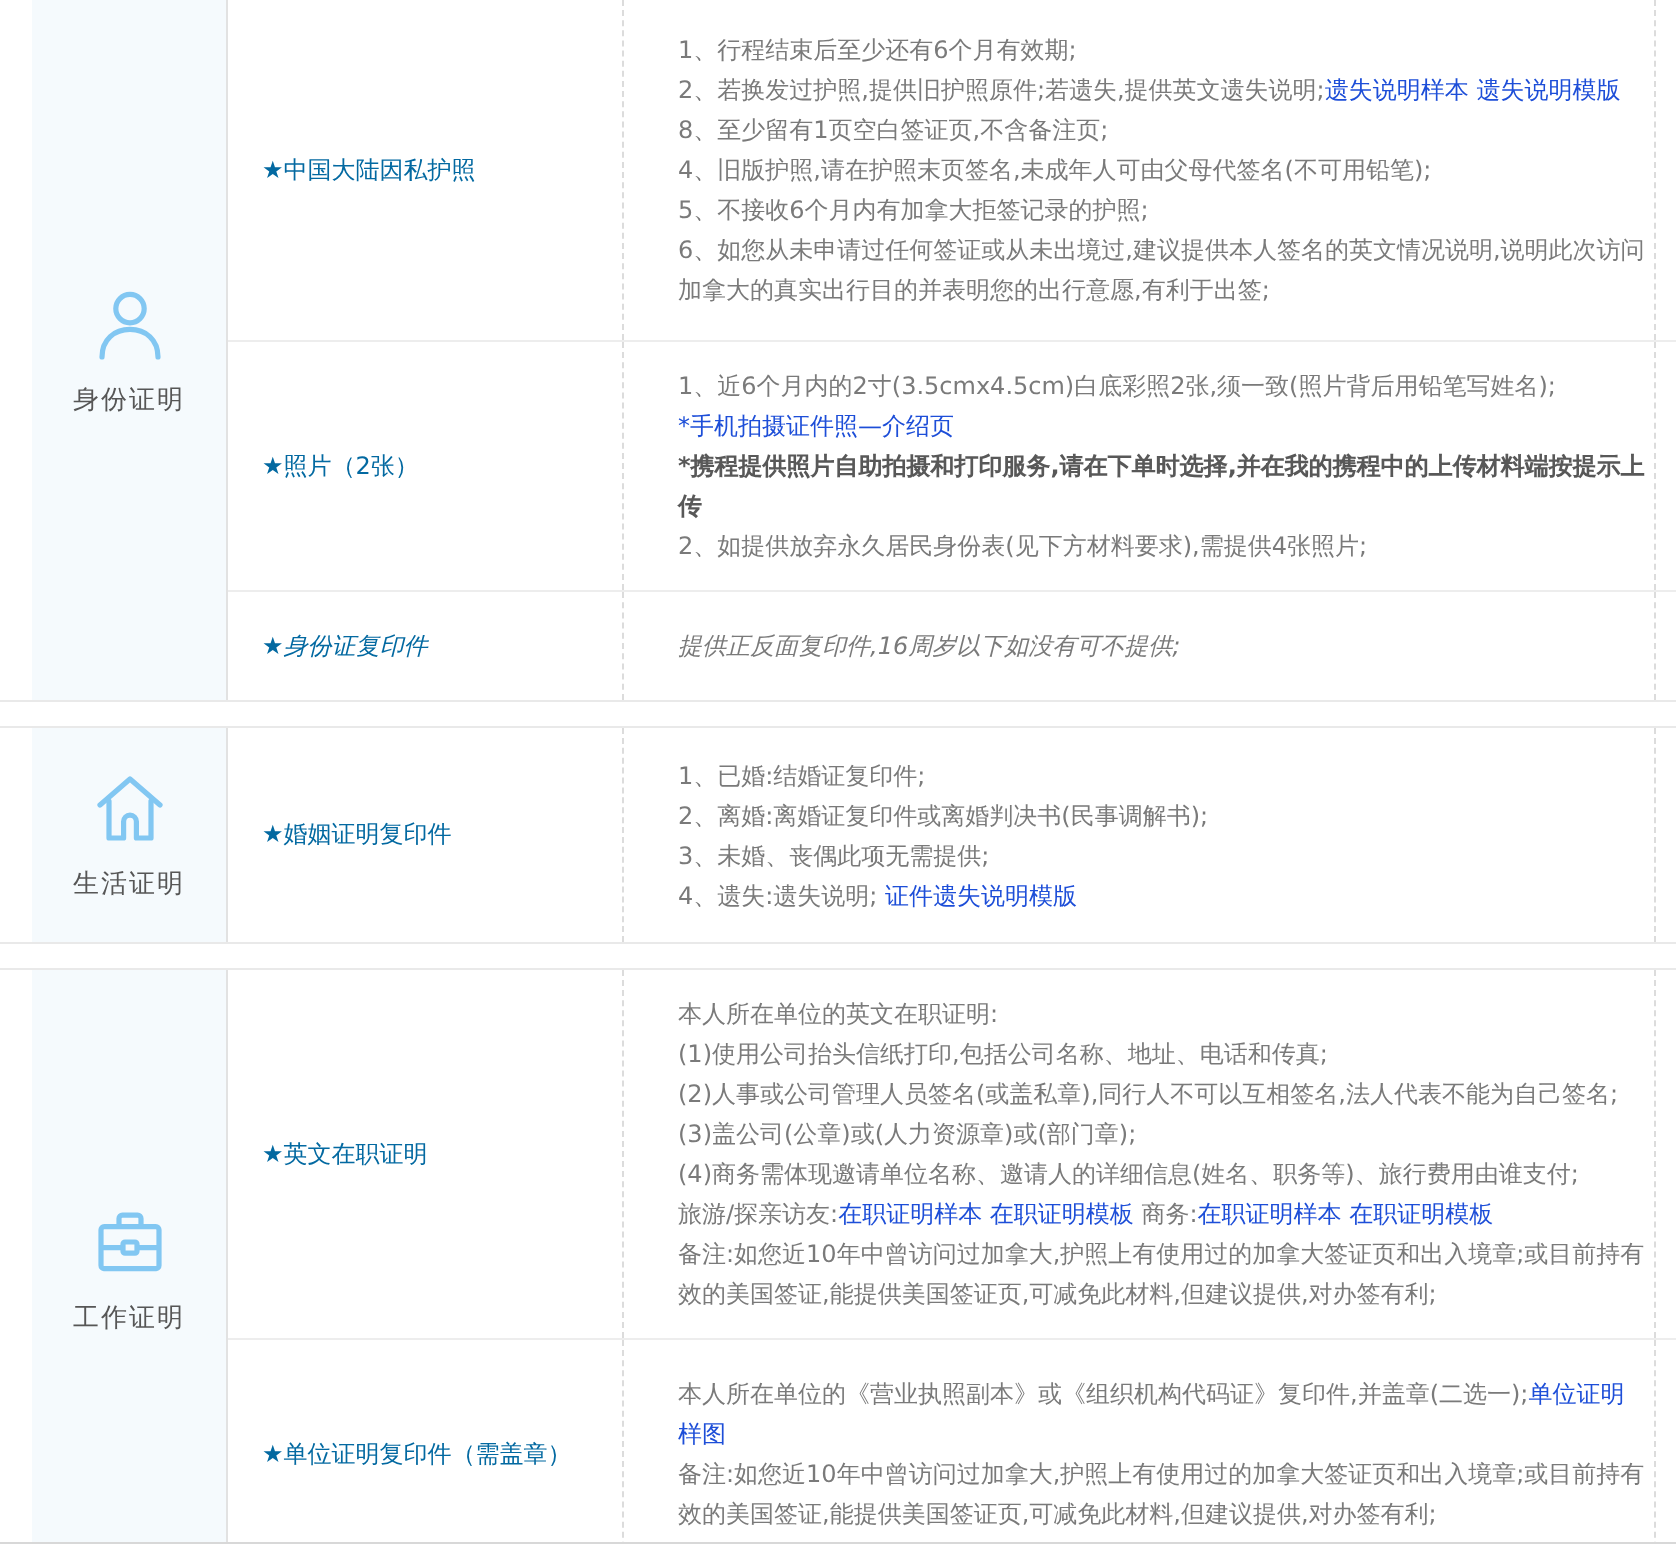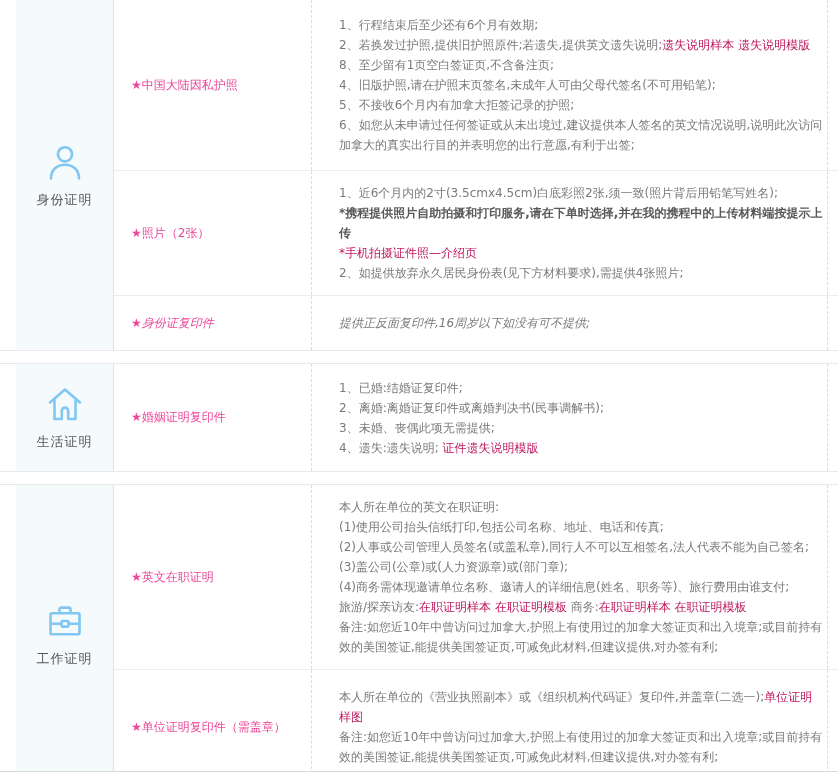--- a/index.html
+++ b/index.html
@@ -5,27 +5,27 @@
   html,body{margin:0;padding:0;background:#fff;font-family:"DejaVu Sans","Liberation Sans",sans-serif;}
   .page{width:838px;height:772px;overflow:hidden;box-sizing:border-box;background:#fff;border-bottom:1px solid #d8d8d8;}
   .block{display:flex;border-top:1px solid #e9e9e9;border-bottom:1px solid #e9e9e9;margin-bottom:12px;background:#fff;}
   .block:first-child{border-top:none;}
   .side{width:97px;flex-shrink:0;background:#f5fafd;border-right:1px solid #e2e2e2;
         display:flex;flex-direction:column;align-items:center;justify-content:center;gap:9px;margin-left:16px;}
   .side-label{font-size:13px;color:#565656;letter-spacing:1px;}
   .rows{flex:1;display:flex;flex-direction:column;min-width:0;}
   .row{display:flex;align-items:stretch;border-top:1px solid #ededed;}
   .row:first-child{border-top:none;}
-  .req-name{width:197px;flex-shrink:0;box-sizing:border-box;padding-left:17px;font-size:12px;color:#ec4899;
+  .req-name{width:197px;flex-shrink:0;box-sizing:border-box;padding-left:17px;font-size:12px;color:#0369a1;
             display:flex;align-items:center;}
   .req-desc{flex:1;min-width:0;border-left:1px dashed #dcdcdc;border-right:1px dashed #dcdcdc;margin-right:10px;
             padding:12px 3px 12px 27px;font-size:12px;color:#7a7a7a;line-height:20px;
             display:flex;flex-direction:column;justify-content:center;box-sizing:border-box;}
   .line{min-height:20px;}
-  .lnk{color:#be185d;text-decoration:none;cursor:pointer;}
+  .lnk{color:#1d4ed8;text-decoration:none;cursor:pointer;}
   .bold{color:#585858;font-weight:bold;}
   .side-icon svg{display:block;}
   
   .sec-identity .row:nth-child(1){min-height:170px;}
   .sec-identity .row:nth-child(2){min-height:117px;}
   .sec-identity .row:nth-child(3){min-height:54px;font-style:italic;}
   .sec-life .row:nth-child(1){min-height:107px;}
   .sec-work .row:nth-child(1){min-height:180px;}
   .sec-work .row:nth-child(2){min-height:114px;}
 </style>
@@ -53,22 +53,22 @@
               <div class="line"><span>8、至少留有1页空白签证页,不含备注页;</span></div>
               <div class="line"><span>4、旧版护照,请在护照末页签名,未成年人可由父母代签名(不可用铅笔);</span></div>
               <div class="line"><span>5、不接收6个月内有加拿大拒签记录的护照;</span></div>
               <div class="line"><span>6、如您从未申请过任何签证或从未出境过,建议提供本人签名的英文情况说明,说明此次访问加拿大的真实出行目的并表明您的出行意愿,有利于出签;</span></div>
             </div>
           </div>
           <div class="row">
             <div class="req-name">★照片（2张）</div>
             <div class="req-desc">
               <div class="line"><span>1、近6个月内的2寸(3.5cmx4.5cm)白底彩照2张,须一致(照片背后用铅笔写姓名);</span></div>
+              <div class="line"><a class="lnk" href="javascript:void(0)">*手机拍摄证件照—介绍页</a></div>
               <div class="line"><strong class="bold">*携程提供照片自助拍摄和打印服务,请在下单时选择,并在我的携程中的上传材料端按提示上传</strong></div>
-              <div class="line"><a class="lnk" href="javascript:void(0)">*手机拍摄证件照—介绍页</a></div>
               <div class="line"><span>2、如提供放弃永久居民身份表(见下方材料要求),需提供4张照片;</span></div>
             </div>
           </div>
           <div class="row">
             <div class="req-name">★身份证复印件</div>
             <div class="req-desc">
               <div class="line"><span>提供正反面复印件,16周岁以下如没有可不提供;</span></div>
             </div>
           </div>
         </div>

